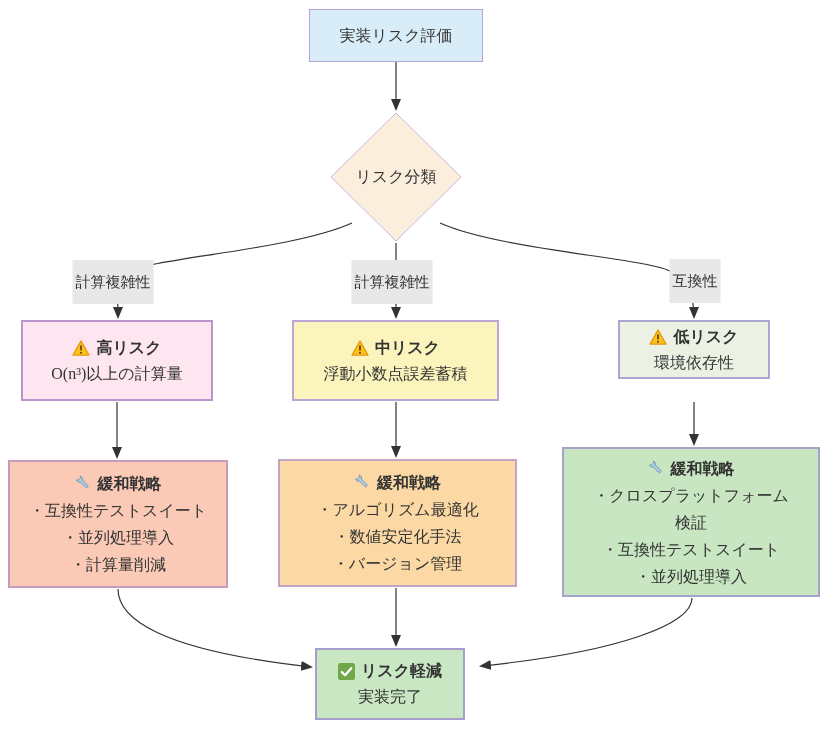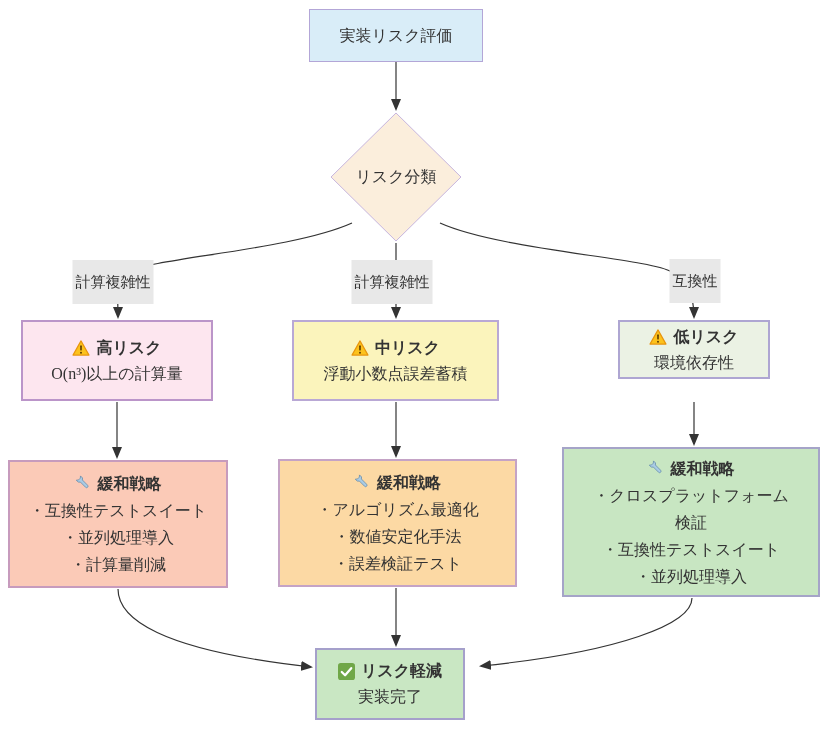--- a/index.html
+++ b/index.html
@@ -131,21 +131,21 @@
         <svg width="17" height="17" viewBox="0 0 20 20">
             <g transform="rotate(-45 10 10)">
               <path d="M6.8 1.2 V4.6 L8.6 6.2 V14.8 A1.7 1.7 0 0 0 12 14.8 V6.2 L13.8 4.6 V1.2 L11.8 2.9 H8.8 Z" fill="#a9cbe4" stroke="#5e86a8" stroke-width="0.8" stroke-linejoin="round"></path>
             </g>
           </svg>
       </span>
       <span>緩和戦略</span>
     </div>
     <div>・アルゴリズム最適化</div>
     <div>・数値安定化手法</div>
-    <div>・誤差検証テスト</div>
+    <div>・バージョン管理</div>
   </div>
 
   <div class="node mit mit-compat">
     <div class="row">
       <span class="icon">
         <svg width="17" height="17" viewBox="0 0 20 20">
             <g transform="rotate(-45 10 10)">
               <path d="M6.8 1.2 V4.6 L8.6 6.2 V14.8 A1.7 1.7 0 0 0 12 14.8 V6.2 L13.8 4.6 V1.2 L11.8 2.9 H8.8 Z" fill="#a9cbe4" stroke="#5e86a8" stroke-width="0.8" stroke-linejoin="round"></path>
             </g>
           </svg>

